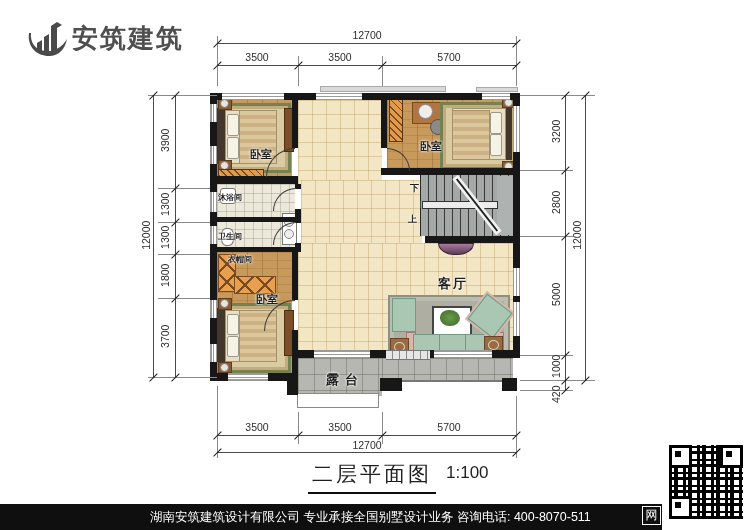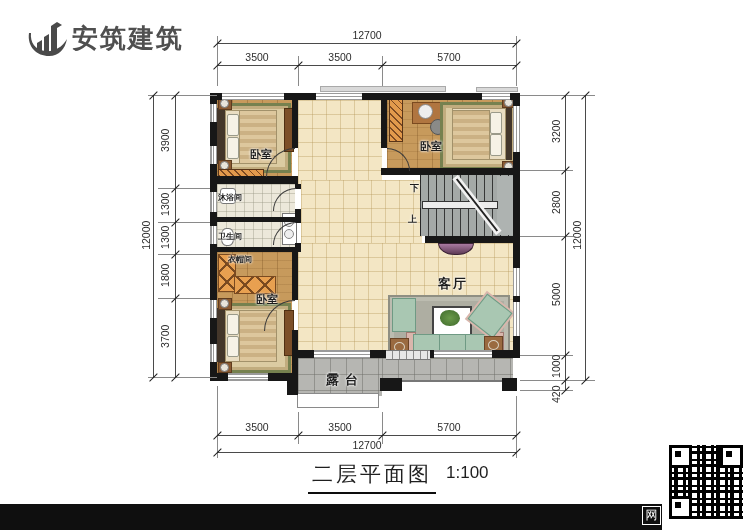--- a/index.html
+++ b/index.html
@@ -314,20 +314,21 @@
   <div class="a tick" style="left:580px;top:95px"></div>
   <div class="a tick" style="left:580px;top:380px"></div>
   <div class="a dlab rot" style="left:549px;top:230px;width:56px">12000</div>
 
   <div class="a" style="left:308px;top:460px;display:flex;align-items:flex-start;gap:10px">
     <span class="title-main">二层平面图</span>
     <span class="title-scale" style="padding-top:3px">1:100</span>
   </div>
 
   <div class="a footer-bar" style="left:0;top:504px;width:750px;height:26px"></div>
+  <div class="a ftxt" style="left:150px;top:509px">湖南安筑建筑设计有限公司  专业承接全国别墅设计业务  咨询电话: 400-8070-511</div>
   <div class="a web" style="left:642px;top:506px;width:17px;height:17px">网</div>
   <div class="a qrbox" style="left:662px;top:438px;width:88px;height:92px">
     <div class="a qrn" style="left:7px;top:7px;width:74px;height:74px"></div>
     <div class="a qf" style="left:7px;top:7px">
         <i></i>
       </div>
     <div class="a qf" style="left:58px;top:7px">
         <i></i>
       </div>
     <div class="a qf" style="left:7px;top:58px">

